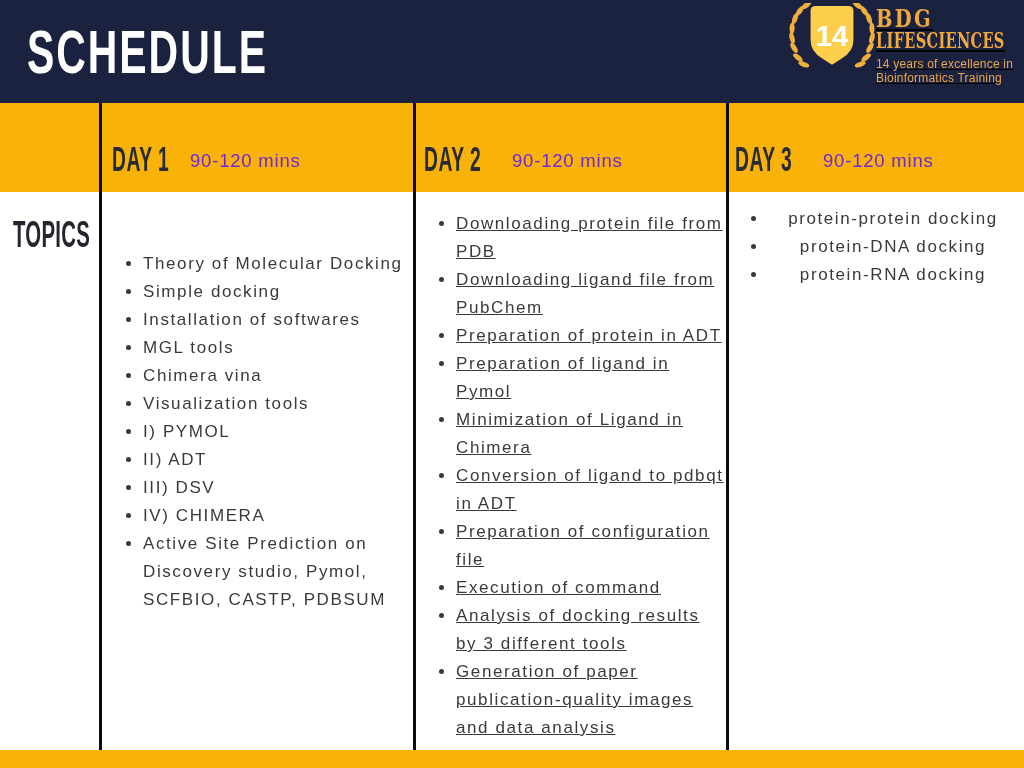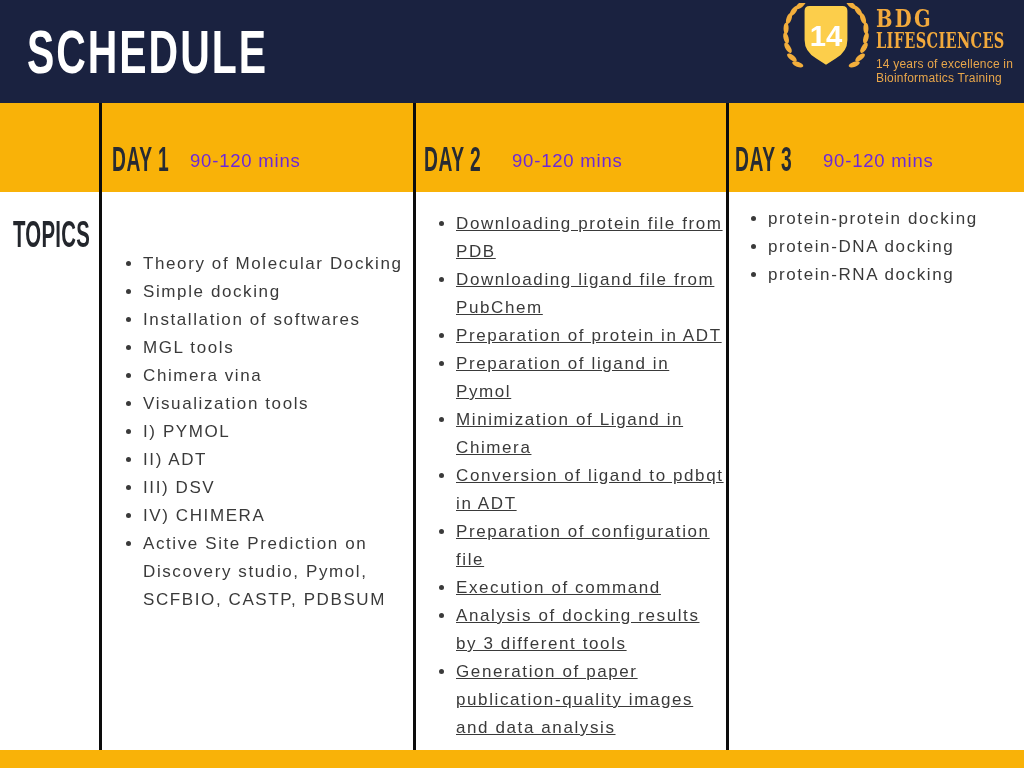--- a/index.html
+++ b/index.html
@@ -10,21 +10,21 @@
   
   .topbar{position:absolute;left:0;top:0;width:1024px;height:103px;background:#1A2240;}
   .title{
     position:absolute;left:27px;top:20px;margin:0;
     color:#ffffff;font-size:62px;line-height:64px;font-weight:800;
     letter-spacing:3px;transform:scaleX(0.66);transform-origin:left top;white-space:nowrap;
   }
   
   .logo{position:absolute;right:16px;top:3px;display:flex;align-items:flex-start;justify-content:center;}
   .badge{width:88px;height:74px;display:block;}
-  .brand-text{padding-top:5px;margin-left:6px;width:132px;}
+  .brand-text{padding-top:5px;width:132px;text-decoration:underline;}
   .brand-line1{
     color:#F2A93C;font-family:"DejaVu Serif","Liberation Serif",serif;font-weight:700;
     font-size:25px;line-height:22px;letter-spacing:3px;
     transform:scaleX(0.78);transform-origin:left top;white-space:nowrap;
   }
   .brand-line2{
     color:#F2A93C;font-family:"DejaVu Serif","Liberation Serif",serif;font-weight:700;
     font-size:22px;line-height:20px;letter-spacing:0.5px;
     transform:scaleX(0.66);transform-origin:left top;white-space:nowrap;
   }
@@ -60,21 +60,21 @@
   .col{position:absolute;top:192px;}
   .col.c1{left:100px;width:312px;}
   .col.c2{left:414px;width:311px;}
   .col.c3{left:727px;width:292px;}
   .col ul{
     margin:0;list-style:disc outside;
     color:#3A3A3A;font-size:17px;line-height:28px;letter-spacing:1.6px;
   }
   .col.c1 ul{padding:12px 2px 0 43px;margin-top:46px;}
   .col.c2 ul{padding:18px 1px 0 42px;text-decoration:underline;}
-  .col.c3 ul{padding:13px 1px 0 41px;}
+  .col.c3 ul{padding:13px 1px 0 41px;text-align:center;}
   .col li::marker{color:#3A3A3A;}
   
   .divider{position:absolute;top:103px;width:3px;height:647px;background:#0C0C0C;}
   .divider.v1{left:99px;}
   .divider.v2{left:413px;}
   .divider.v3{left:726px;}
   .footer{position:absolute;left:0;top:750px;width:1024px;height:18px;background:#F9B208;}
 </style>
 </head>
 <body>

